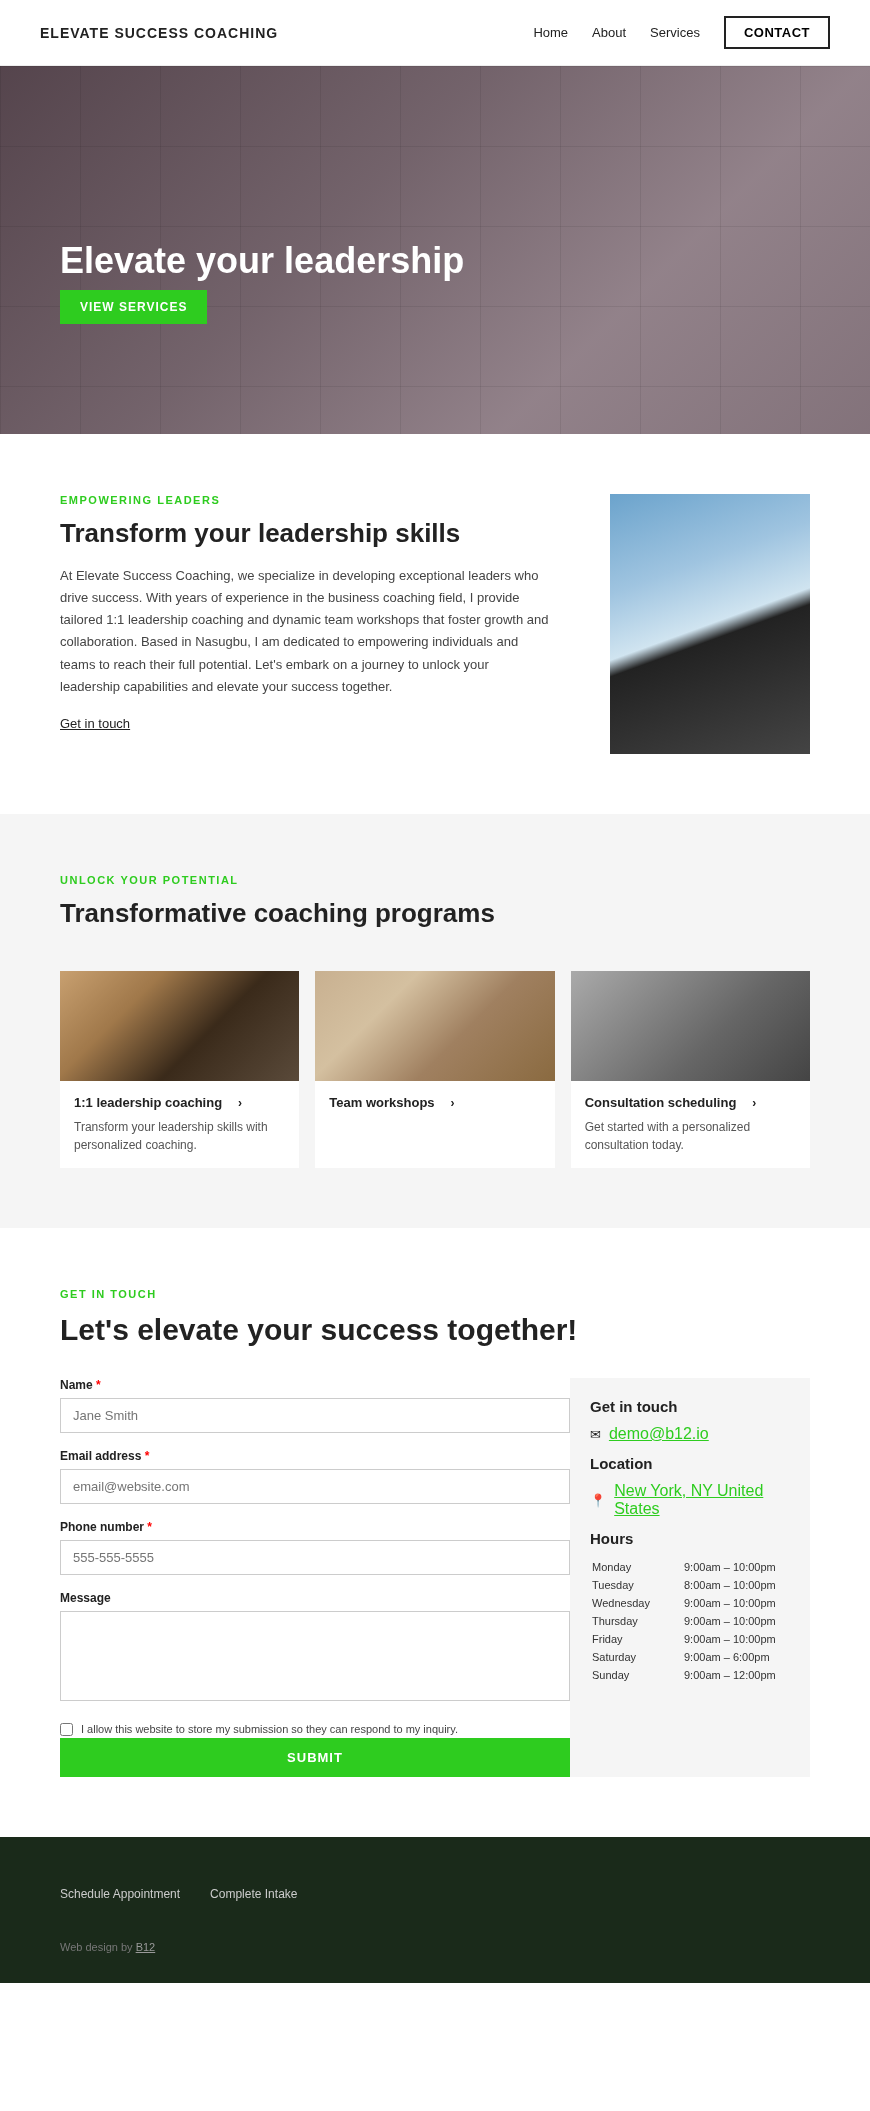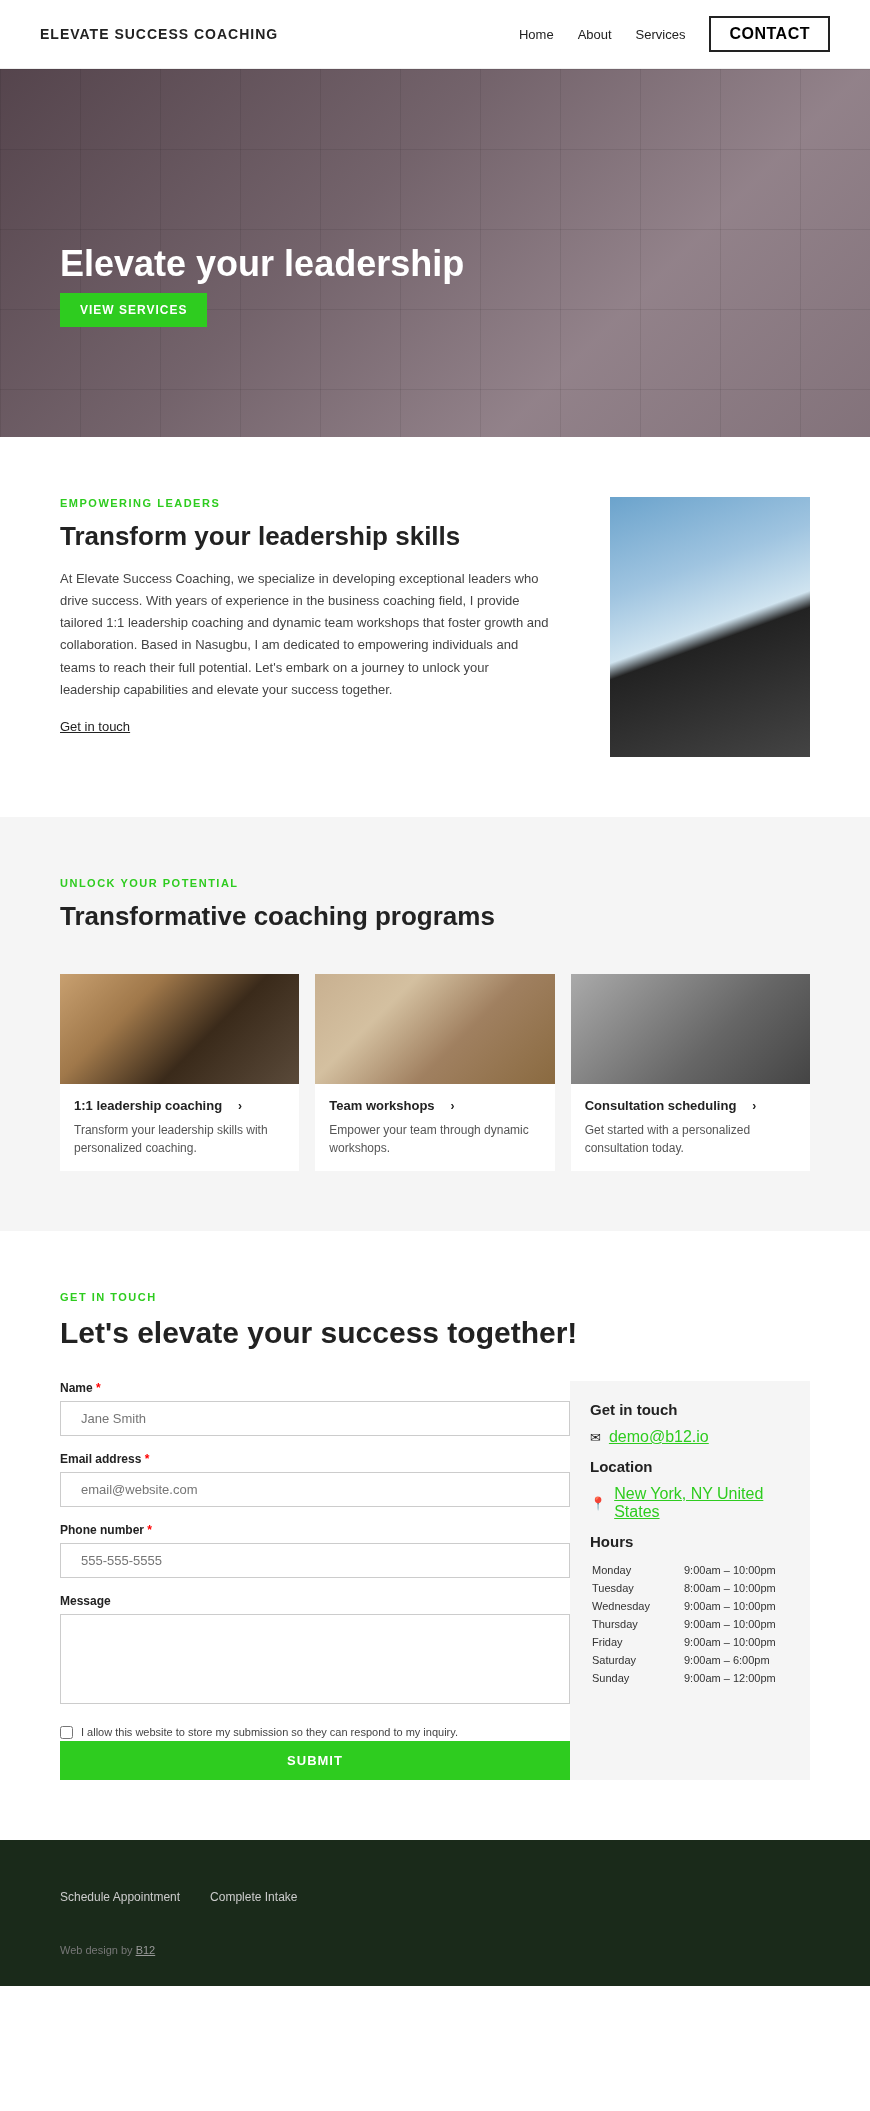--- a/index.html
+++ b/index.html
@@ -8,21 +8,21 @@
     
     nav {
       display: flex; align-items: center; justify-content: space-between;
       padding: 16px 40px; background: #fff; border-bottom: 1px solid #eee;
       position: relative; z-index: 10;
     }
     .nav-brand { font-weight: 900; font-size: 14px; letter-spacing: 1px; }
     .nav-links { display: flex; align-items: center; gap: 24px; }
     .nav-links a { text-decoration: none; color: #222; font-size: 13px; }
     .nav-contact-btn {
-      border: 2px solid #222; padding: 7px 18px; font-size: 16px;
+      border: 2px solid #222; padding: 7px 18px; font-size: 13px;
       font-weight: 600; background: #fff; cursor: pointer; letter-spacing: 0.5px;
     }
 
     
     .hero {
       position: relative; height: 368px; overflow: hidden;
       background: #ec4899;
       display: flex; align-items: center;
     }
     .hero-bg {
@@ -123,21 +123,21 @@
     }
     .contact-section h2 { font-size: 30px; font-weight: 900; margin-bottom: 30px; line-height: 1.2; }
     .contact-grid { display: flex; }
     .contact-form { flex: 1; }
     .form-group { margin-bottom: 16px; }
     .form-label {
       font-size: 12px; font-weight: 600; margin-bottom: 6px; display: block;
     }
     .form-label .req { color: red; }
     .form-input {
-      width: 100%; border: 1px solid #ccc; padding: 9px 20px;
+      width: 100%; border: 1px solid #ccc; padding: 9px 12px;
       font-size: 13px; outline: none;
     }
     .form-textarea {
       width: 100%; border: 1px solid #ccc; padding: 9px 12px;
       font-size: 13px; outline: none; height: 90px; resize: none;
     }
     .consent-row {
       display: flex; align-items: flex-start; gap: 8px;
     }
     .consent-row input { margin-top: 2px; flex-shrink: 0; }
@@ -220,21 +220,20 @@
       </div>
     </div>
 
     <div class="program-card">
       <div class="card-img card-img-2"></div>
       <div class="card-body">
         <div class="card-title">
           <span>Team workshops</span>
           <span class="card-arrow">›</span>
         </div>
-        <div class="card-desc">Empower your team through dynamic workshops.</div>
       </div>
     </div>
 
     <div class="program-card">
       <div class="card-img card-img-3"></div>
       <div class="card-body">
         <div class="card-title">
           <span>Consultation scheduling</span>
           <span class="card-arrow">›</span>
         </div>

